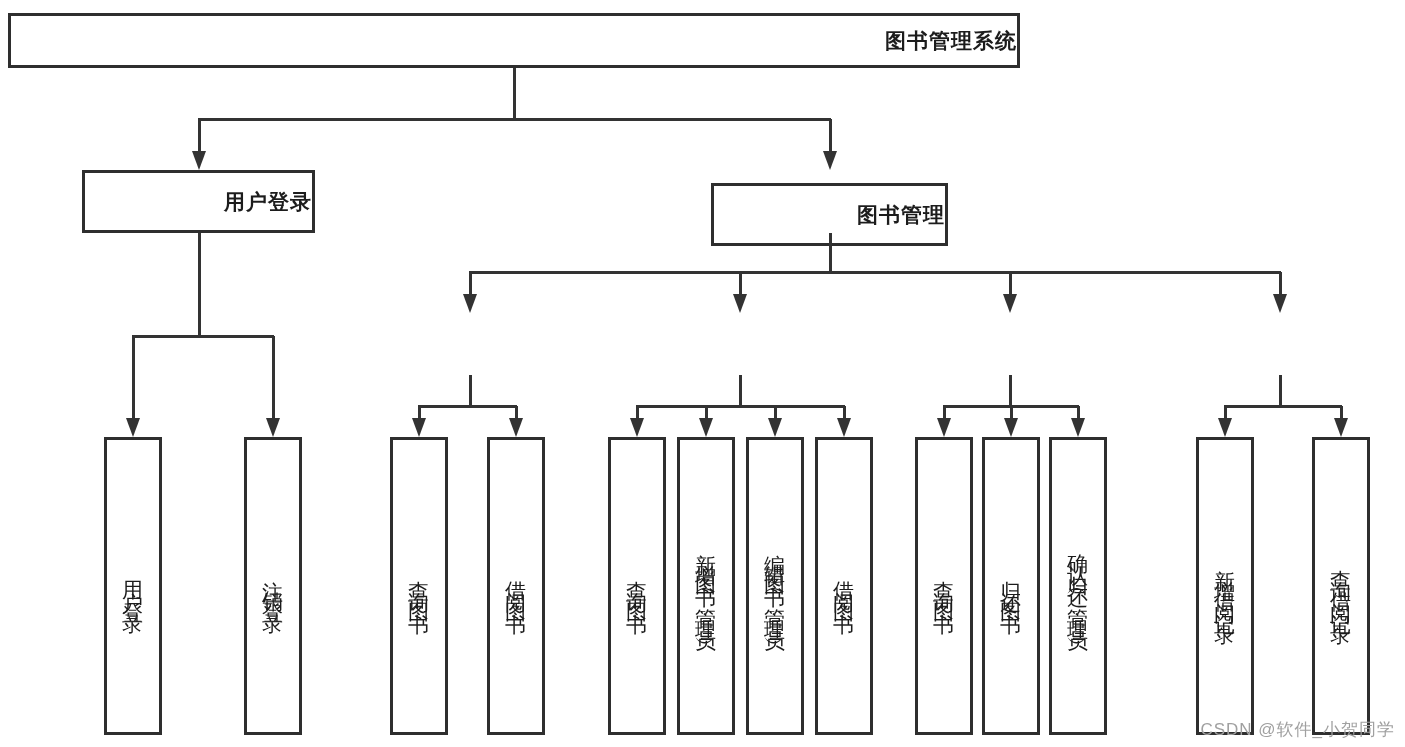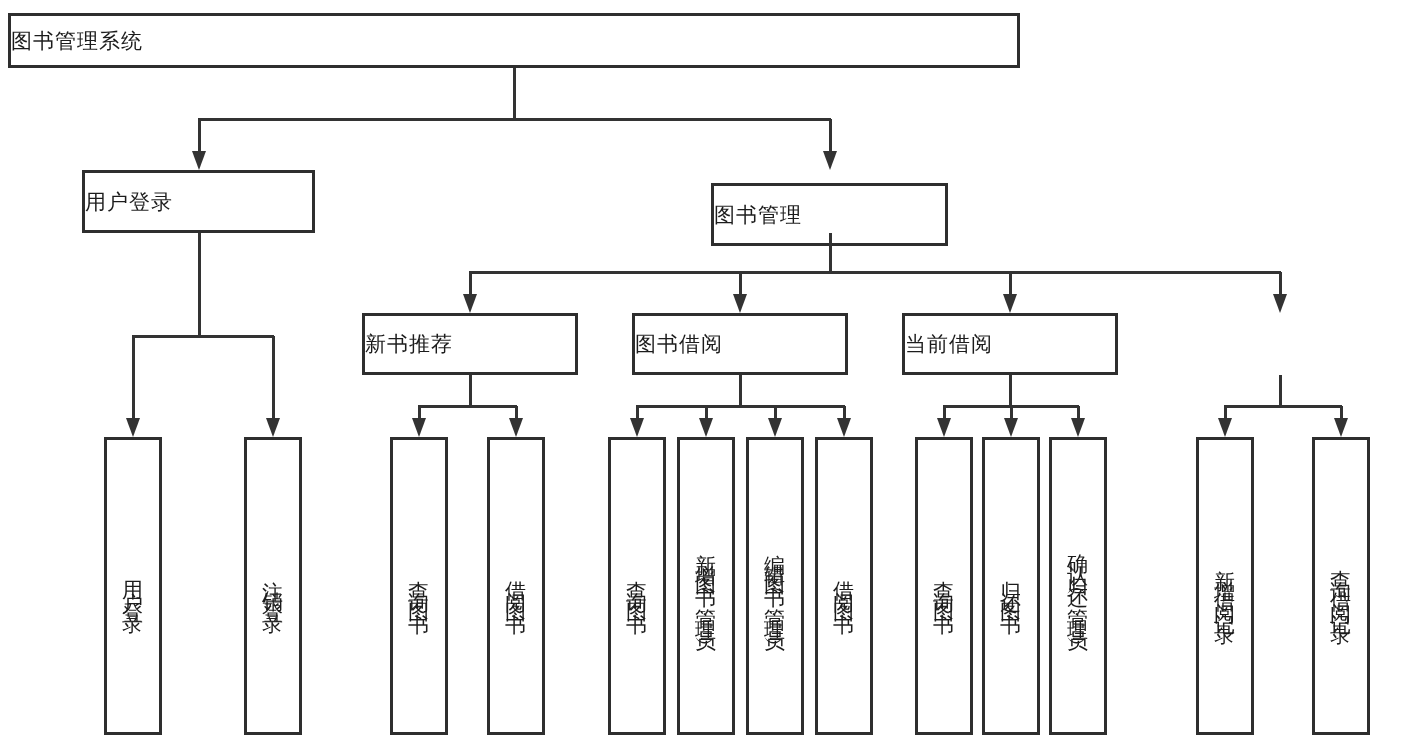--- a/index.html
+++ b/index.html
@@ -21,21 +21,22 @@
     overflow: hidden;
   }
 
   
   .hbox {
     position: absolute;
     border: 3px solid var(--box_border);
     background: var(--background);
     display: flex;
     align-items: center;
-    justify-content: flex-start;
+    justify-content: flex-end;
+    font-weight: bold;
   }
   .hbox span {
     font-size: 21px;
     letter-spacing: 1px;
     color: var(--text);
     white-space: nowrap;
   }
 
   .vbox {
     position: absolute;
@@ -130,29 +131,20 @@
   <div class="arrow" style="left:126px; top:336px; height:101px;"></div>
   <div class="arrow" style="left:266px; top:336px; height:101px;"></div>
 
   <div class="vline" style="left:829px; top:233px; height:39px;"></div>
   <div class="hline" style="left:469px; top:271px; width:812px;"></div>
   <div class="arrow" style="left:463px; top:272px; height:41px;"></div>
   <div class="arrow" style="left:733px; top:272px; height:41px;"></div>
   <div class="arrow" style="left:1003px; top:272px; height:41px;"></div>
   <div class="arrow" style="left:1273px; top:272px; height:41px;"></div>
 
-  <div class="hbox" style="left:362px; top:313px; width:216px; height:62px;">
-    <span>新书推荐</span>
-  </div>
-  <div class="hbox" style="left:632px; top:313px; width:216px; height:62px;">
-    <span>图书借阅</span>
-  </div>
-  <div class="hbox" style="left:902px; top:313px; width:216px; height:62px;">
-    <span>当前借阅</span>
-  </div>
 
   <div class="vline" style="left:469px; top:375px; height:31px;"></div>
   <div class="hline" style="left:418px; top:405px; width:99px;"></div>
   <div class="arrow" style="left:412px; top:406px; height:31px;"></div>
   <div class="arrow" style="left:509px; top:406px; height:31px;"></div>
 
   <div class="vline" style="left:739px; top:375px; height:31px;"></div>
   <div class="hline" style="left:636px; top:405px; width:209px;"></div>
   <div class="arrow" style="left:630px; top:406px; height:31px;"></div>
   <div class="arrow" style="left:699px; top:406px; height:31px;"></div>
@@ -207,14 +199,15 @@
     <span>确认归还（管理员）</span>
   </div>
 
   <div class="vbox" style="left:1196px;">
     <span>新增借阅记录</span>
   </div>
   <div class="vbox" style="left:1312px;">
     <span>查询借阅记录</span>
   </div>
 
+  <div class="watermark">CSDN @软件_小贺同学</div>
 
 </div>
 
 </body></html>

